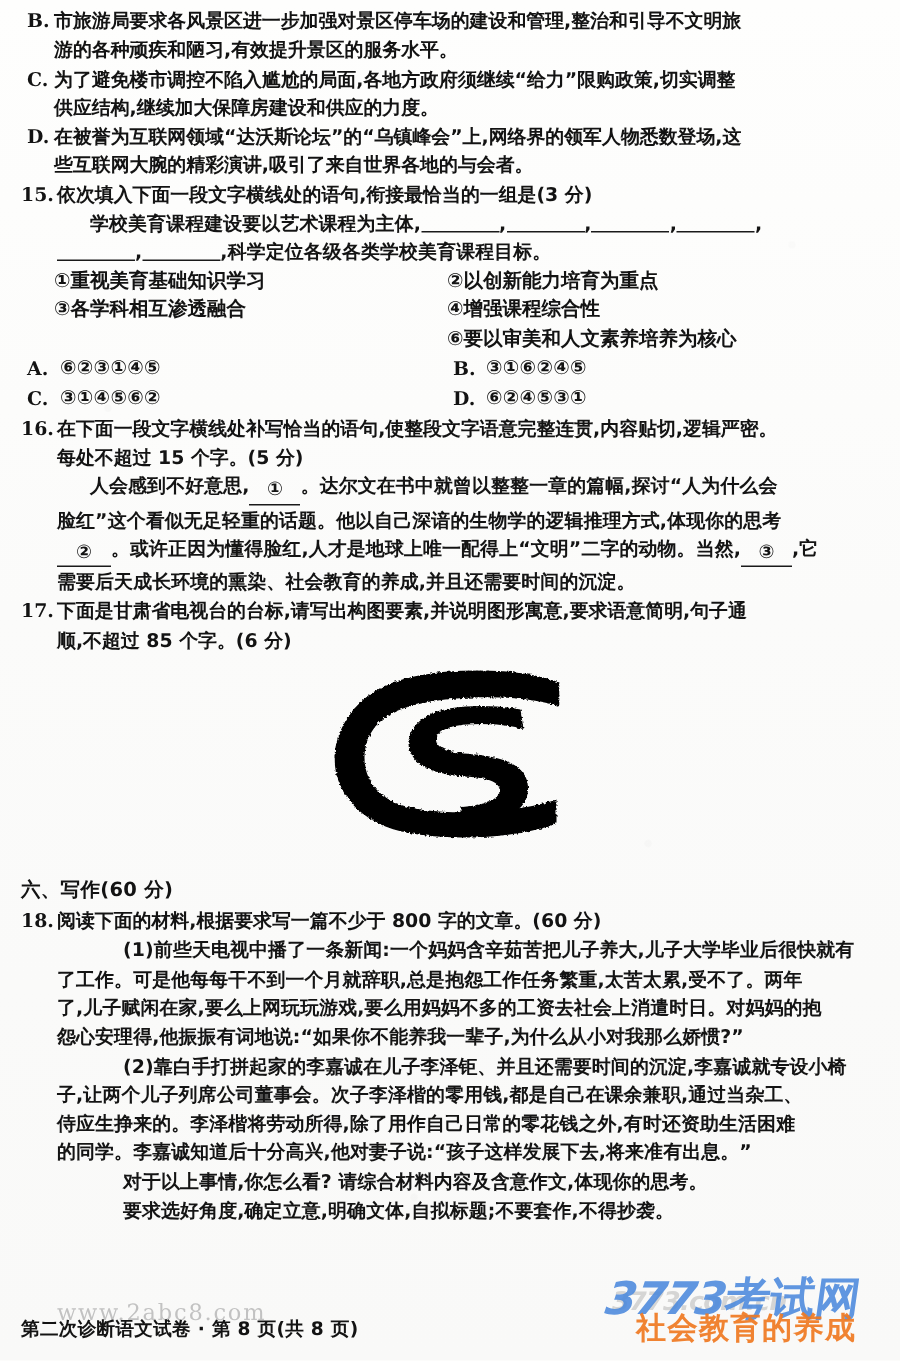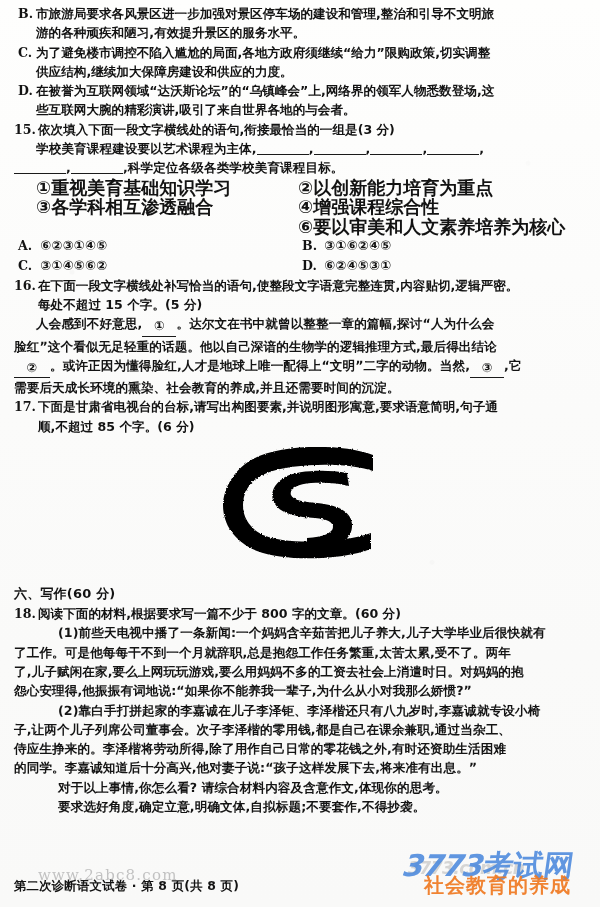--- a/index.html
+++ b/index.html
@@ -26,20 +26,21 @@
   }
   
   .line{
     font-size:12.6px;
     line-height:19.3px;
     letter-spacing:.1px;
     font-weight:700;
     white-space:nowrap;
     color:#141414;
     text-rendering:geometricPrecision;
+    margin-left:24px;
   }
   .opt{display:flex;align-items:flex-start;}
   .opt-let{
     width:22px;flex:none;
     font-family:"DejaVu Serif","Liberation Serif",serif;
     font-weight:700;font-size:12.6px;line-height:19.3px;
     padding-left:4px;box-sizing:border-box;
   }
   .opt-body{flex:1;}
   .opt-body .ln{display:block;font-size:12.6px;line-height:19.3px;font-weight:700;white-space:nowrap;}
@@ -47,21 +48,21 @@
   .q-num{width:24px;flex:none;font-size:12.6px;line-height:19.3px;font-weight:700;
          font-family:"DejaVu Serif","Liberation Serif",serif;}
   .q-body{flex:1;}
   .q-body .ln{display:block;font-size:12.6px;line-height:19.3px;font-weight:700;white-space:nowrap;}
   .ind1{padding-left:22px;}
   .ind2{padding-left:44px;}
 
   
   .choice-grid{display:flex;}
   .choice-col{width:50%;}
-  .choice-row{font-size:18px;line-height:19.6px;font-weight:700;white-space:nowrap;}
+  .choice-row{font-size:13px;line-height:19.6px;font-weight:700;white-space:nowrap;}
   .circnum{font-family:"DejaVu Sans","Liberation Sans",sans-serif;font-weight:700;}
 
   .ab-row{display:flex;}
   .ab-col{width:50%;display:flex;}
   .ab-let{width:26px;flex:none;font-family:"DejaVu Serif","Liberation Serif",serif;
           font-weight:700;font-size:12.6px;line-height:19.6px;padding-left:4px;box-sizing:border-box;}
   .ab-val{font-size:13px;line-height:19.6px;font-weight:700;letter-spacing:.2px;}
 
   .blank{
     display:inline-block;
@@ -216,21 +217,21 @@
       <div class="q-body">
         <span class="ln">在下面一段文字横线处补写恰当的语句,使整段文字语意完整连贯,内容贴切,逻辑严密。</span>
         <span class="ln">每处不超过 15 个字。(5 分)</span>
       </div>
     </div>
 
     <div class="line ind1">
       <span>人会感到不好意思,</span><span class="numblank" style="width:34px">①</span><span>。达尔文在书中就曾以整整一章的篇幅,探讨“人为什么会</span>
     </div>
     <div class="line">
-      <span>脸红”这个看似无足轻重的话题。他以自己深谙的生物学的逻辑推理方式,最后得出结论</span>
+      <span>脸红”这个看似无足轻重的话题。他以自己深谙的生物学的逻辑推理方式,体现你的思考</span>
     </div>
     <div class="line">
       <span class="numblank" style="width:36px">②</span><span>。或许正因为懂得脸红,人才是地球上唯一配得上“文明”二字的动物。当然,</span><span class="numblank" style="width:34px">③</span><span>,它</span>
     </div>
     <div class="line">
       <span>需要后天成长环境的熏染、社会教育的养成,并且还需要时间的沉淀。</span>
     </div>
   </div>
 
   <div>
@@ -293,21 +294,21 @@
     </div>
 
     <div class="line ind2">
       <span>(1)</span><span>前些天电视中播了一条新闻:一个妈妈含辛茹苦把儿子养大,儿子大学毕业后很快就有</span>
     </div>
     <div class="line">了工作。可是他每每干不到一个月就辞职,总是抱怨工作任务繁重,太苦太累,受不了。两年</div>
     <div class="line">了,儿子赋闲在家,要么上网玩玩游戏,要么用妈妈不多的工资去社会上消遣时日。对妈妈的抱</div>
     <div class="line">怨心安理得,他振振有词地说:“如果你不能养我一辈子,为什么从小对我那么娇惯?”</div>
 
     <div class="line ind2">
-      <span>(2)</span><span>靠白手打拼起家的李嘉诚在儿子李泽钜、李泽楷还只有八九岁时,李嘉诚就专设小椅</span>
+      <span>(2)</span><span>靠白手打拼起家的李嘉诚在儿子李泽钜、并且还需要时间的沉淀,李嘉诚就专设小椅</span>
     </div>
     <div class="line">子,让两个儿子列席公司董事会。次子李泽楷的零用钱,都是自己在课余兼职,通过当杂工、</div>
     <div class="line">侍应生挣来的。李泽楷将劳动所得,除了用作自己日常的零花钱之外,有时还资助生活困难</div>
     <div class="line">的同学。李嘉诚知道后十分高兴,他对妻子说:“孩子这样发展下去,将来准有出息。”</div>
 
     <div class="line ind2">对于以上事情,你怎么看? 请综合材料内容及含意作文,体现你的思考。</div>
     <div class="line ind2">要求选好角度,确定立意,明确文体,自拟标题;不要套作,不得抄袭。</div>
   </div>
 
   <div class="wm-url">3773.com.cn</div>

